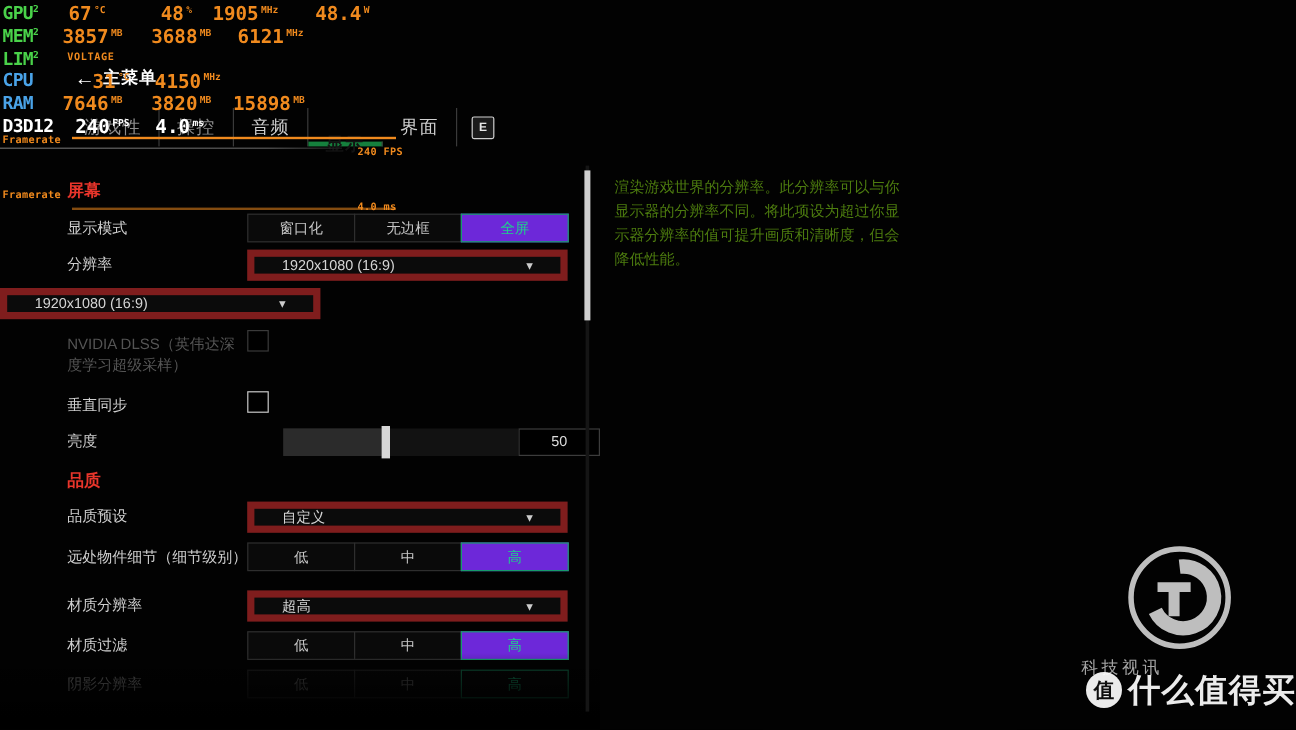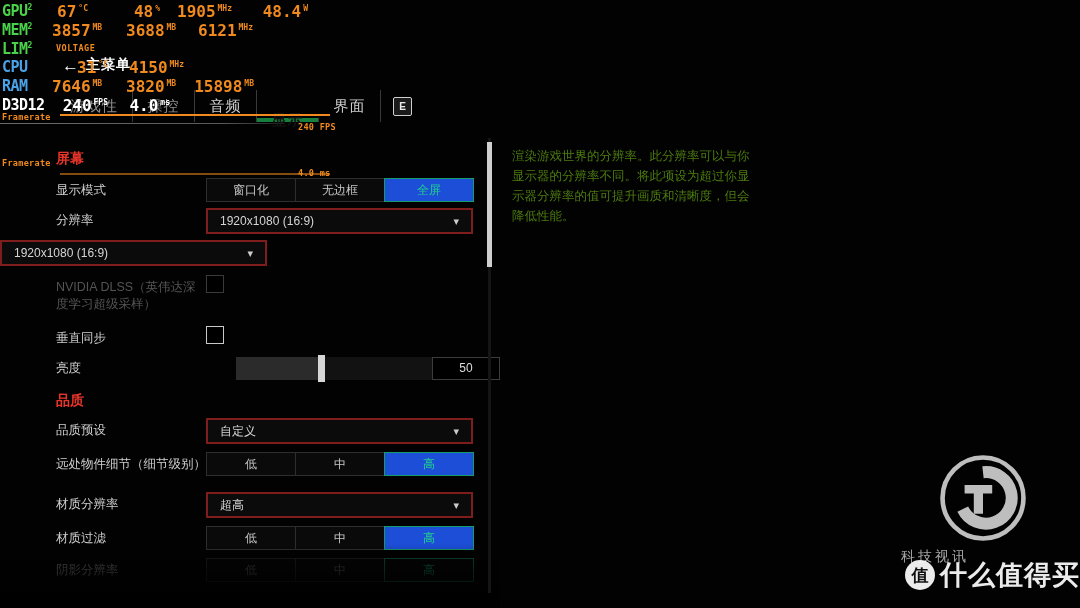--- a/index.html
+++ b/index.html
@@ -48,33 +48,33 @@
   .row .lbl {
     width:150px; margin-left:56px; font-size:12.5px; color:#cfcfcf;
     line-height:17px; padding-top:4px;
   }
   .row .lbl.bold { font-weight:bold; color:#ffffff; }
   .row .lbl.muted { color:#545454; }
 
   .ctl { margin-left:0; }
 
   .select {
-    width:267px; height:26px; border:2px solid #7f1d1d; background:#0b0b0b;
-    display:flex; align-items:center; padding:0 12px;
+    width:267px; height:26px; border:6px solid #7f1d1d; background:#0b0b0b;
+    display:flex; align-items:center; padding:0 23px;
     font-size:12px; color:#d5d5d5; position:relative;gap:16px;
   }
   .select .chev { margin-left:auto; font-size:11px; color:#cccccc; }
 
   .segwrap { width:267px; height:24px; display:flex; }
   .seg {
     flex:1; border:1px solid #2e2e2e; background:#0a0a0a; margin-right:-1px;
     display:flex; align-items:center; justify-content:center;
     font-size:12px; color:#c6c6c6;
   }
-  .seg.on { border-color:#169b6b; color:#1fd08c; background:#1d4ed8; }
+  .seg.on { border-color:#169b6b; color:#1fd08c; background:#6d28d9; }
   .segwrap.muted .seg { color:#3a3a3a; border-color:#1a1a1a; background:#050505; }
   .segwrap.muted .seg.on { color:#0d5a3c; border-color:#0d4a33; }
 
   .check {
     width:18px; height:18px; border:1px solid #c9c9c9; background:#000;
   }
   .check.muted { border-color:#3a3a3a; }
 
   .sliderrow { width:267px; height:24px; display:flex; align-items:center;margin-left:32px; }
   .track { flex:1; height:23px; background:#121212; position:relative; }

